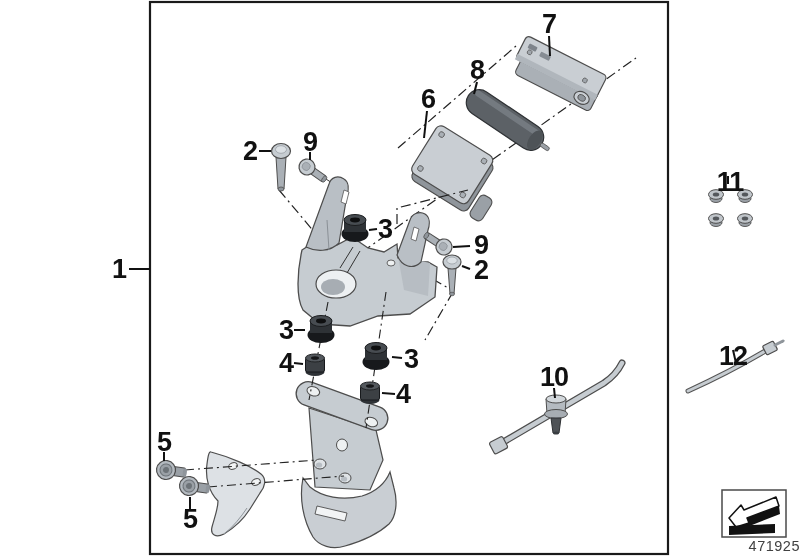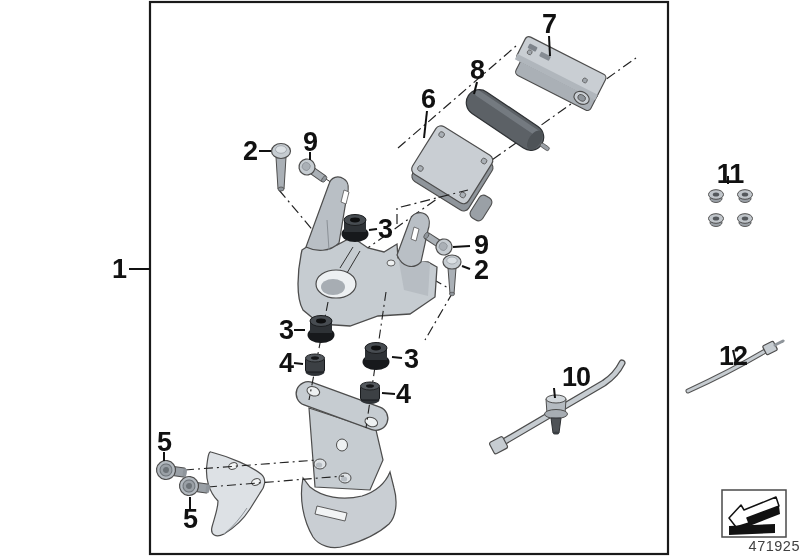--- a/index.html
+++ b/index.html
@@ -277,18 +277,18 @@
   <div class="callout" style="left:549px;top:24px">7</div>
   <div class="callout" style="left:385px;top:229px">3</div>
   <div class="callout" style="left:481px;top:245px">9</div>
   <div class="callout" style="left:481px;top:270px">2</div>
   <div class="callout" style="left:286px;top:330px">3</div>
   <div class="callout" style="left:286px;top:363px">4</div>
   <div class="callout" style="left:411px;top:359px">3</div>
   <div class="callout" style="left:403px;top:394px">4</div>
   <div class="callout" style="left:164px;top:442px">5</div>
   <div class="callout" style="left:190px;top:519px">5</div>
-  <div class="callout" style="left:576px;top:377px">10</div>
-  <div class="callout" style="left:730px;top:174px">11</div>
+  <div class="callout" style="left:554px;top:377px">10</div>
+  <div class="callout" style="left:730px;top:182px">11</div>
   <div class="callout" style="left:733px;top:356px">12</div>
 
   <div class="part-number">471925</div>
 </div>
 
 </body></html>

